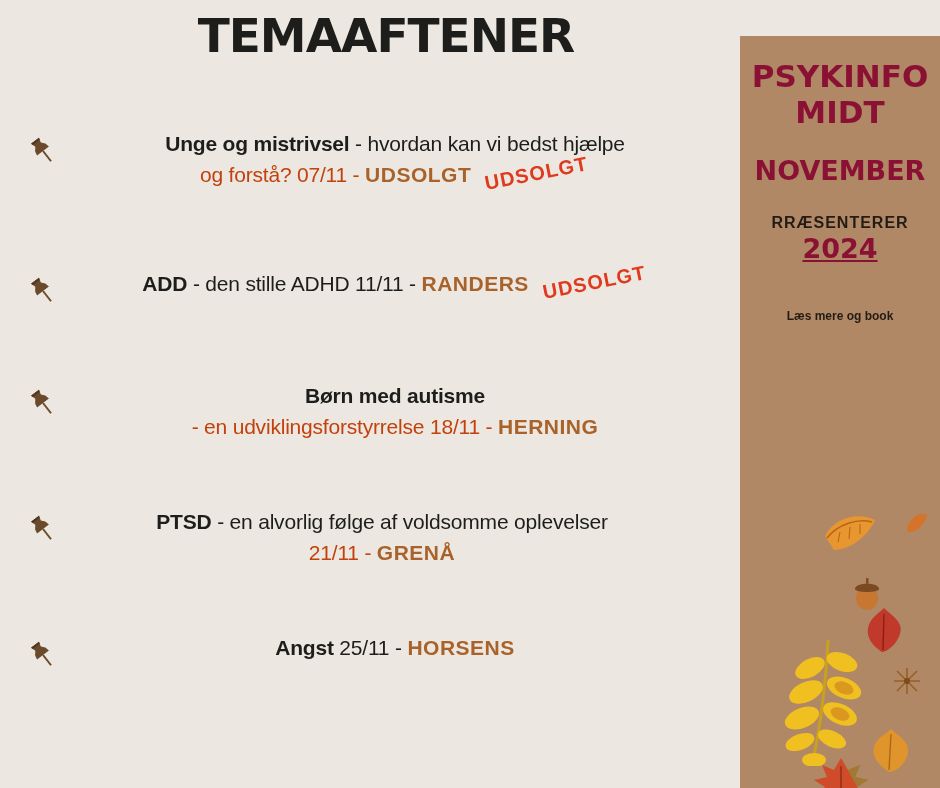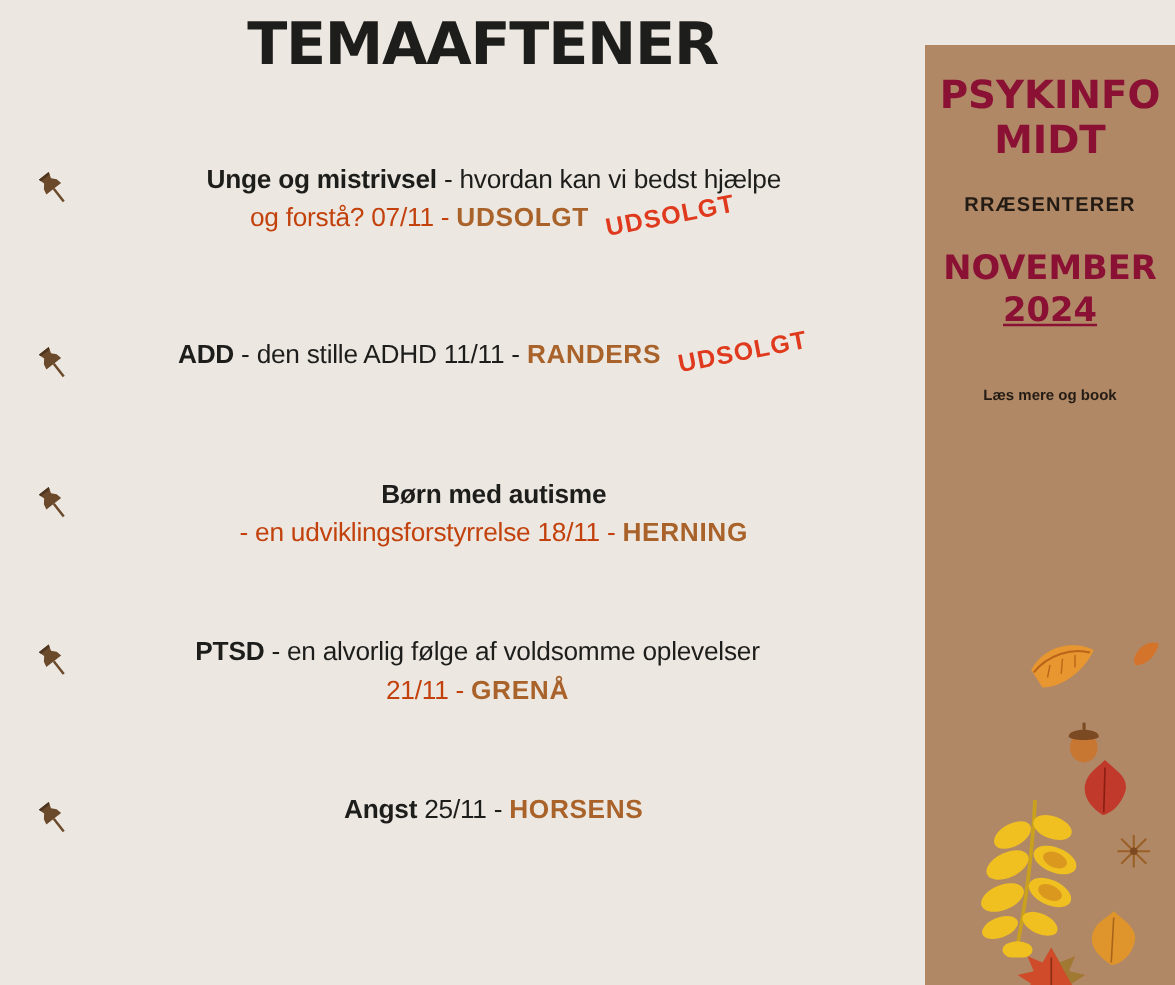--- a/index.html
+++ b/index.html
@@ -259,23 +259,23 @@
       </div>
 
     </div>
   </div>
 
   <div id="right-panel">
 
     <div id="brand-line1">PSYKINFO</div>
     <div id="brand-line2">MIDT</div>
 
+    <div id="month">NOVEMBER</div>
+
     <div id="presenter">RRÆSENTERER</div>
-
-    <div id="month">NOVEMBER</div>
     <div id="year">2024</div>
 
     <div id="booking-info">
       <div>Læs mere og book</div>
     </div>
 
     <svg class="leaf" style="left:80px; top:470px;" width="60" height="50" viewBox="0 0 60 50">
       <path d="M5 30 C15 10, 40 6, 55 14 C48 30, 30 44, 14 44 Z" fill="#e8962f"></path>
       <path d="M7 32 C18 18, 38 12, 52 16" stroke="#b8651a" stroke-width="1.6" fill="none"></path>
       <path d="M20 26 L18 36 M30 21 L29 33 M40 18 L40 28" stroke="#b8651a" stroke-width="1.1" fill="none"></path>

